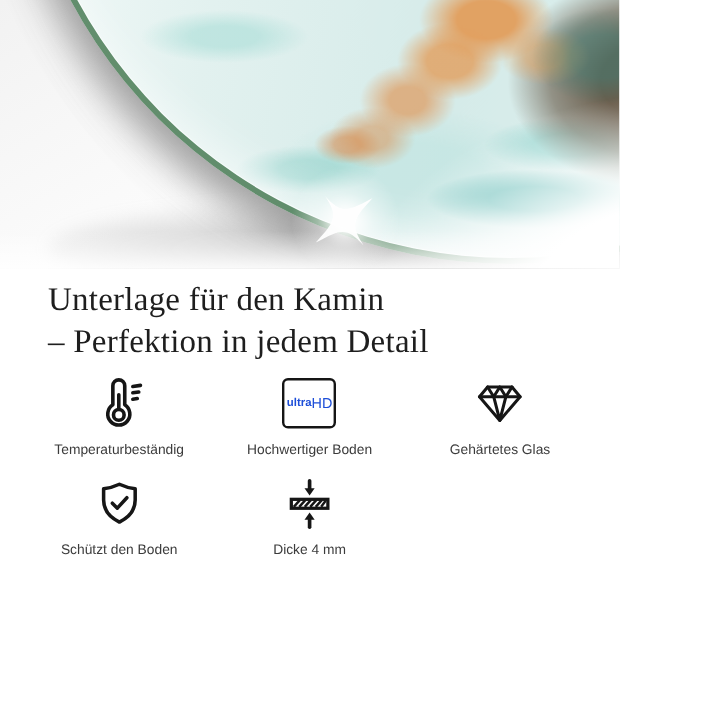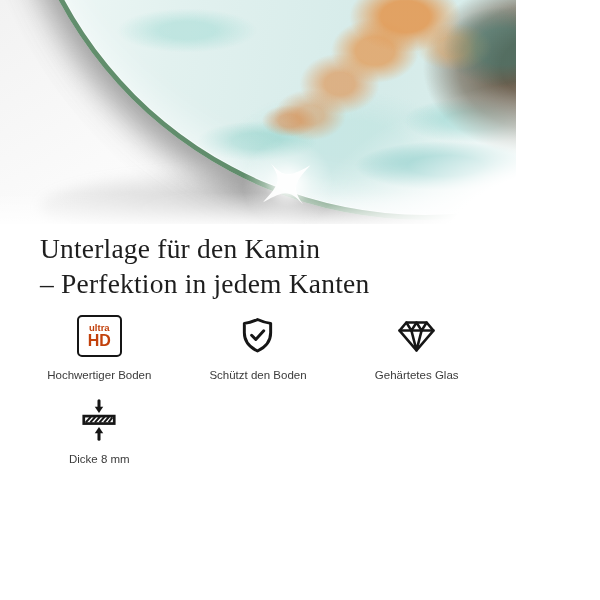--- a/index.html
+++ b/index.html
@@ -73,80 +73,93 @@
   .features{
     margin:12px 20px 0;display:grid;
     grid-template-columns:1fr 1fr 1fr;row-gap:16px;
   }
   .feature{display:flex;flex-direction:column;align-items:center;gap:10px;}
   .icon-box{height:46px;display:flex;align-items:center;justify-content:center;}
   .feature-label{font-size:11.5px;color:#3b3b3b;white-space:nowrap;}
   .ico{stroke:#161616;fill:none;stroke-width:1.7;stroke-linecap:round;stroke-linejoin:round;}
   .hd-box{
     width:41px;height:38px;border:2.5px solid #151515;border-radius:5px;
-    display:flex;flex-direction:column;align-items:center;justify-content:center;
-    color:#c2410c;
+    display:flex;flex-direction:row;align-items:center;justify-content:center;
+    color:#1d4ed8;
   }
   .hd-top{font-size:9.5px;font-weight:bold;line-height:10px;}
-  .hd-bottom{font-size:16px;font-weight:bold;line-height:16px;}
+  .hd-bottom{font-size:12px;font-weight:normal;line-height:16px;}
 </style>
 </head>
 <body>
 
 <div class="canvas">
 
   <section class="hero">
     <div class="plate-shadow"></div>
     <div class="plate"></div>
     <div class="hero-fade"></div>
     <div class="sparkle-glow"></div>
     <svg class="sparkle" viewBox="0 0 64 64">
       <path d="M32 6 C33.6 24.5 37 27.6 60 31.2 L62 31.6 60 32 C37 35.6 33.6 38.7 32 58 C30.4 38.7 27 35.6 4 32 L2 31.6 4 31.2 C27 27.6 30.4 24.5 32 6 Z" fill="#ffffff"></path>
     </svg>
   </section>
 
   <h1 class="title">
     <span>Unterlage für den Kamin</span>
-    <span>– Perfektion in jedem Kanten</span>
+    <span>– Perfektion in jedem Detail</span>
   </h1>
 
 
   <div class="features">
 
+    <div class="feature">
+      <div class="icon-box">
+        <svg width="46" height="46" viewBox="0 0 26 26" class="ico">
+          <path d="M10.2 4.8 a2.8 2.8 0 0 1 5.6 0 v8.9 a5.2 5.2 0 1 1 -5.6 0 Z"></path>
+          <circle cx="13" cy="18.5" r="2.5"></circle>
+          <line x1="13" y1="9" x2="13" y2="15.8"></line>
+          <line x1="19.6" y1="5.1" x2="23.2" y2="4.6"></line>
+          <line x1="19.6" y1="8.1" x2="22.4" y2="7.7"></line>
+          <line x1="19.6" y1="11.1" x2="21.7" y2="10.8"></line>
+        </svg>
+      </div>
+      <div class="feature-label">Temperaturbeständig</div>
+    </div>
 
     <div class="feature">
       <div class="icon-box">
         <div class="hd-box">
           <span class="hd-top">ultra</span>
           <span class="hd-bottom">HD</span>
         </div>
       </div>
       <div class="feature-label">Hochwertiger Boden</div>
     </div>
 
     <div class="feature">
       <div class="icon-box">
-        <svg width="45" height="45" viewBox="0 0 26 26" class="ico">
-          <path d="M13 3.2 c2.6 1.2 5.2 1.9 7.6 2.2 v5.4 c0 4.8 -2.9 8.3 -7.6 10.6 c-4.7 -2.3 -7.6 -5.8 -7.6 -10.6 v-5.4 c2.4 -0.3 5 -1 7.6 -2.2 Z"></path>
-          <path d="M9.6 12.3 l2.4 2.4 l4.6 -5"></path>
-        </svg>
-      </div>
-      <div class="feature-label">Schützt den Boden</div>
-    </div>
-
-    <div class="feature">
-      <div class="icon-box">
         <svg width="47" height="44" viewBox="0 0 26 26" class="ico" style="stroke-width:1.5">
           <path d="M7 5 h12 l4 4.8 L13 21.5 L3 9.8 Z"></path>
           <path d="M7 5 l3 4.8 L13 5 l3 4.8 L19 5"></path>
           <path d="M3 9.8 h20"></path>
           <path d="M10 9.8 L13 21.5 L16 9.8"></path>
         </svg>
       </div>
       <div class="feature-label">Gehärtetes Glas</div>
+    </div>
+
+    <div class="feature">
+      <div class="icon-box">
+        <svg width="45" height="45" viewBox="0 0 26 26" class="ico">
+          <path d="M13 3.2 c2.6 1.2 5.2 1.9 7.6 2.2 v5.4 c0 4.8 -2.9 8.3 -7.6 10.6 c-4.7 -2.3 -7.6 -5.8 -7.6 -10.6 v-5.4 c2.4 -0.3 5 -1 7.6 -2.2 Z"></path>
+          <path d="M9.6 12.3 l2.4 2.4 l4.6 -5"></path>
+        </svg>
+      </div>
+      <div class="feature-label">Schützt den Boden</div>
     </div>
 
 
     <div class="feature">
       <div class="icon-box">
         <svg width="44" height="44" viewBox="0 0 26 26">
           <g stroke="#161616" stroke-width="1.8" fill="none" stroke-linecap="round">
             <line x1="13" y1="1.6" x2="13" y2="5.4"></line>
             <line x1="13" y1="24.4" x2="13" y2="20.6"></line>
           </g>
@@ -156,17 +169,17 @@
           <g stroke="#161616" stroke-width="1.2" fill="none">
             <line x1="5.2" y1="14.4" x2="8.2" y2="11.1"></line>
             <line x1="7.9" y1="14.4" x2="10.9" y2="11.1"></line>
             <line x1="10.6" y1="14.4" x2="13.6" y2="11.1"></line>
             <line x1="13.3" y1="14.4" x2="16.3" y2="11.1"></line>
             <line x1="16" y1="14.4" x2="19" y2="11.1"></line>
             <line x1="18.7" y1="14.4" x2="20.9" y2="11.4"></line>
           </g>
         </svg>
       </div>
-      <div class="feature-label">Dicke 8 mm</div>
+      <div class="feature-label">Dicke 4 mm</div>
     </div>
 
   </div>
 </div>
 
 </body></html>

